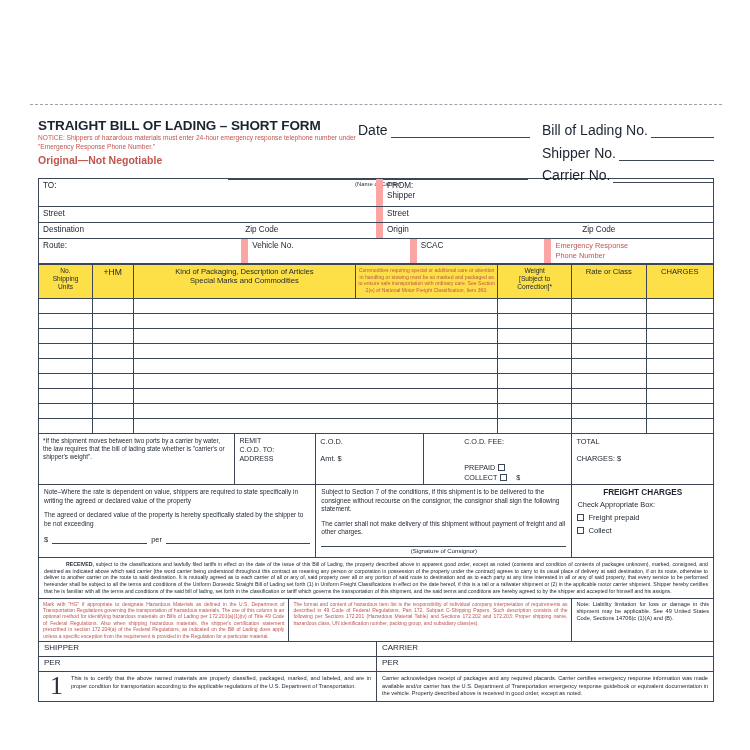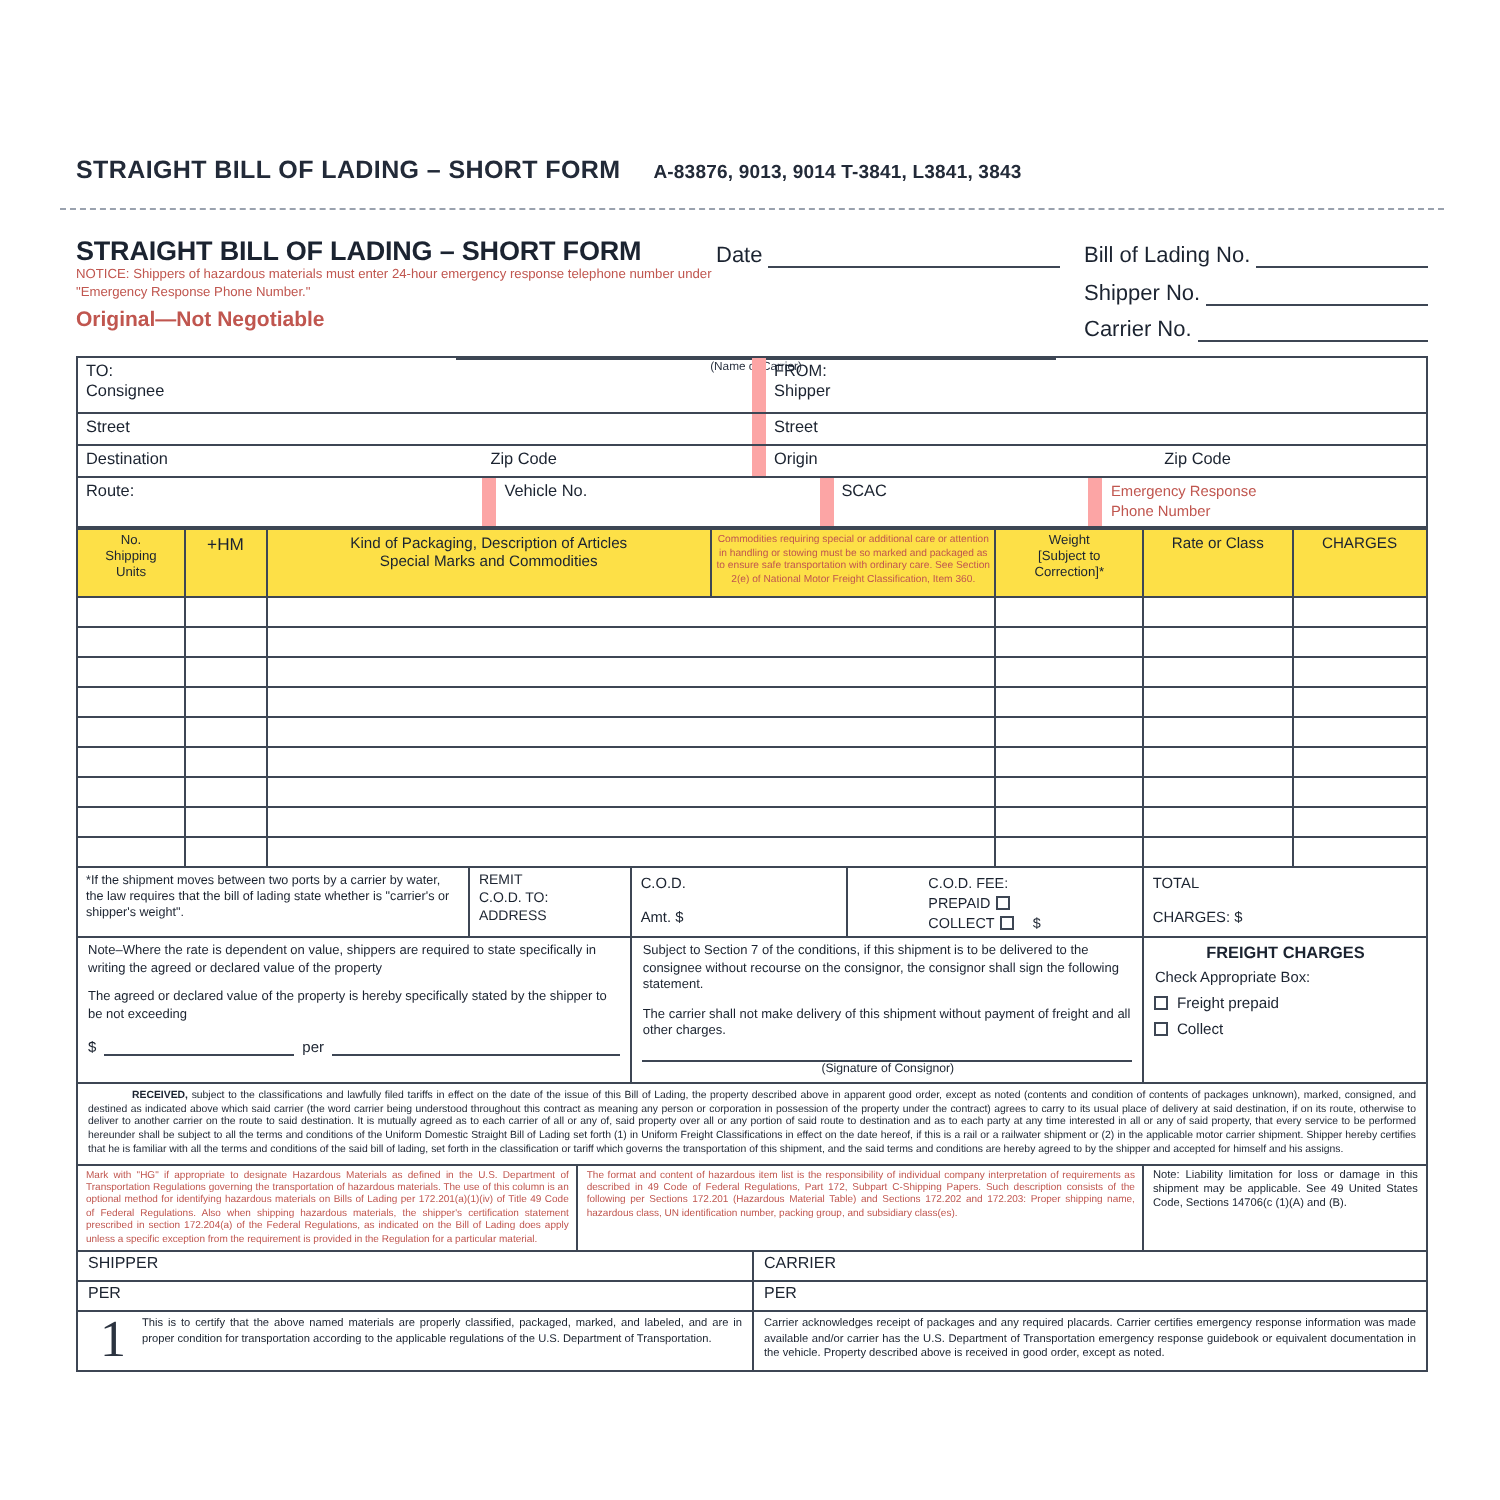--- a/index.html
+++ b/index.html
@@ -37,21 +37,21 @@
     color:#1b2330;
   }
   .notice {
     margin-top:1px; font-size:6.6px; line-height:1.32; color:#c0564f;
     width:330px;
   }
   .orig {
     margin-top:3px; font-size:10.5px; font-weight:bold; color:#c0564f;
   }
 
-  .hdr-right { position:absolute; right:0; top:4px; width:356px; font-size:11px; }
+  .hdr-right { position:absolute; right:0; top:4px; width:356px; font-size:14px; }
   .fld { display:flex; align-items:flex-end; margin-bottom:6.5px; }
   .fld .lbl { white-space:nowrap; padding-right:3px; }
   .fld .rule { flex:1; border-bottom:1px solid #3d4654; height:9px; }
   .row2col { display:flex; gap:12px; }
   .row2col > div { flex:1; }
 
   .carriername {
     position:absolute; left:190px; top:52px; width:300px;
   }
   .carriername .rule { border-bottom:1px solid #3d4654; height:10px; }
@@ -133,24 +133,20 @@
     font-size:26px; font-weight:normal; line-height:.82;
     color:#2b3340; font-family:"Liberation Serif", serif; padding-left:6px; padding-right:2px;
   }
   .w50 { width:50%; }
 </style>
 </head>
 <body>
 
 <div class="page">
 
-  <div class="topstrip">
-    <span class="ttl">STRAIGHT BILL OF LADING – SHORT FORM</span>
-    <span class="codes">A-83876, 9013, 9014   T-3841, L3841, 3843</span>
-  </div>
   <div class="dashline"></div>
 
   <div class="sheet">
 
     <div class="hdr">
       <h1>STRAIGHT BILL OF LADING – SHORT FORM</h1>
       <div class="notice">NOTICE: Shippers of hazardous materials must enter 24-hour emergency response telephone number under "Emergency Response Phone Number."</div>
       <div class="orig">Original—Not Negotiable</div>
 
       <div class="hdr-right">
@@ -181,21 +177,20 @@
       <div class="carriername">
         <div class="rule"></div>
         <div class="cap">(Name of Carrier)</div>
       </div>
     </div>
 
     <div class="grid">
       <div class="gr">
         <div class="gc to two-line">
           <div>TO:</div>
-          <div>Consignee</div>
         </div>
         <div class="gc bl to two-line">
           <div>FROM:</div>
           <div>Shipper</div>
         </div>
       </div>
       <div class="gr">
         <div class="gc to one-line">
           <span>Street</span>
         </div>
@@ -340,21 +335,21 @@
       <div class="cell foot-note" style="width:29%;padding-top:3px;">*If the shipment moves between two ports by a carrier by water, the law requires that the bill of lading state whether is "carrier's or shipper's weight".</div>
       <div class="cell foot-note" style="width:12%;white-space:pre-line;font-size:7px;">REMIT
 C.O.D. TO:
 ADDRESS</div>
       <div class="cell" style="width:16%;font-size:7.4px;padding-top:3px;">
         <div>C.O.D.</div>
         <div style="margin-top:8px">Amt.  $</div>
       </div>
       <div class="cell" style="width:22%;font-size:7.2px;padding-top:3px;padding-left:40px;">
         <div>C.O.D. FEE:</div>
-        <div style="display:flex;align-items:center;gap:3px;margin-top:1px;">
+        <div style="display:flex;align-items:center;gap:3px;margin-top:17px;">
           <span>PREPAID</span>
           <span class="cbox"></span>
         </div>
         <div style="display:flex;align-items:center;gap:3px;margin-top:1px;">
           <span>COLLECT</span>
           <span class="cbox"></span>
           <span style="margin-left:6px">$</span>
         </div>
       </div>
       <div class="cell" style="width:21%;font-size:7.4px;padding-top:3px;">

